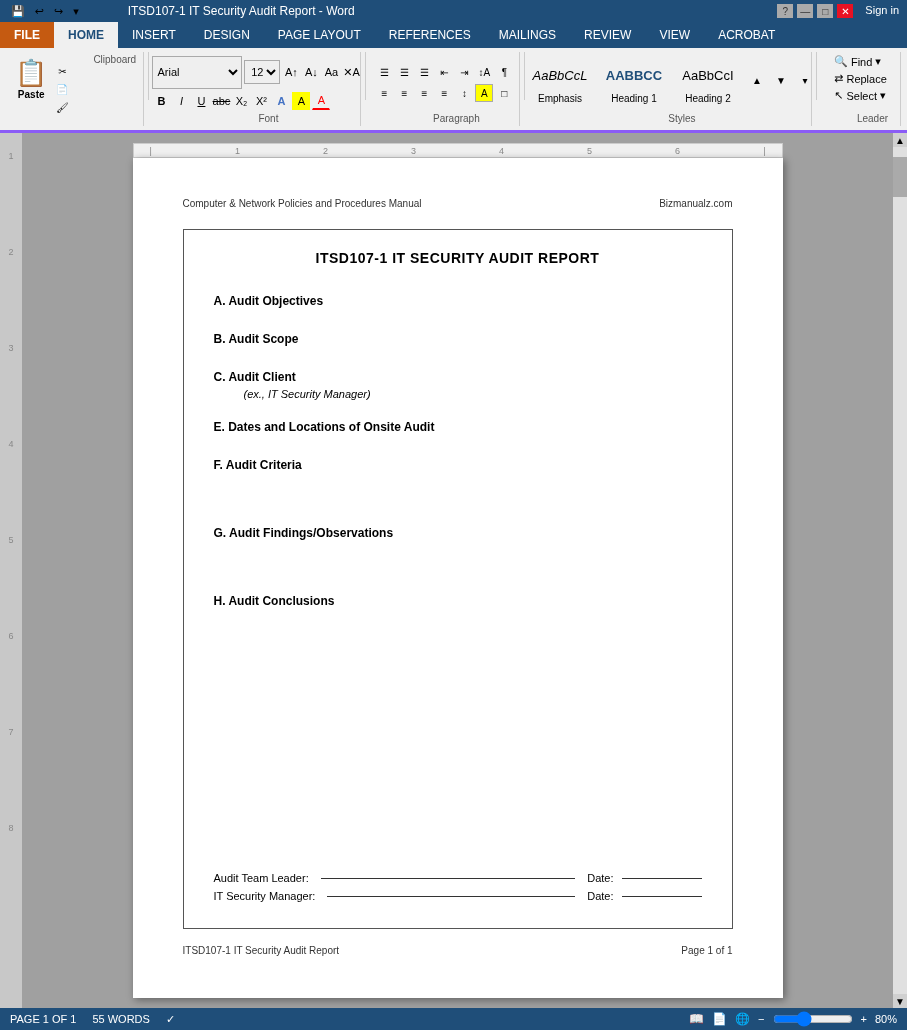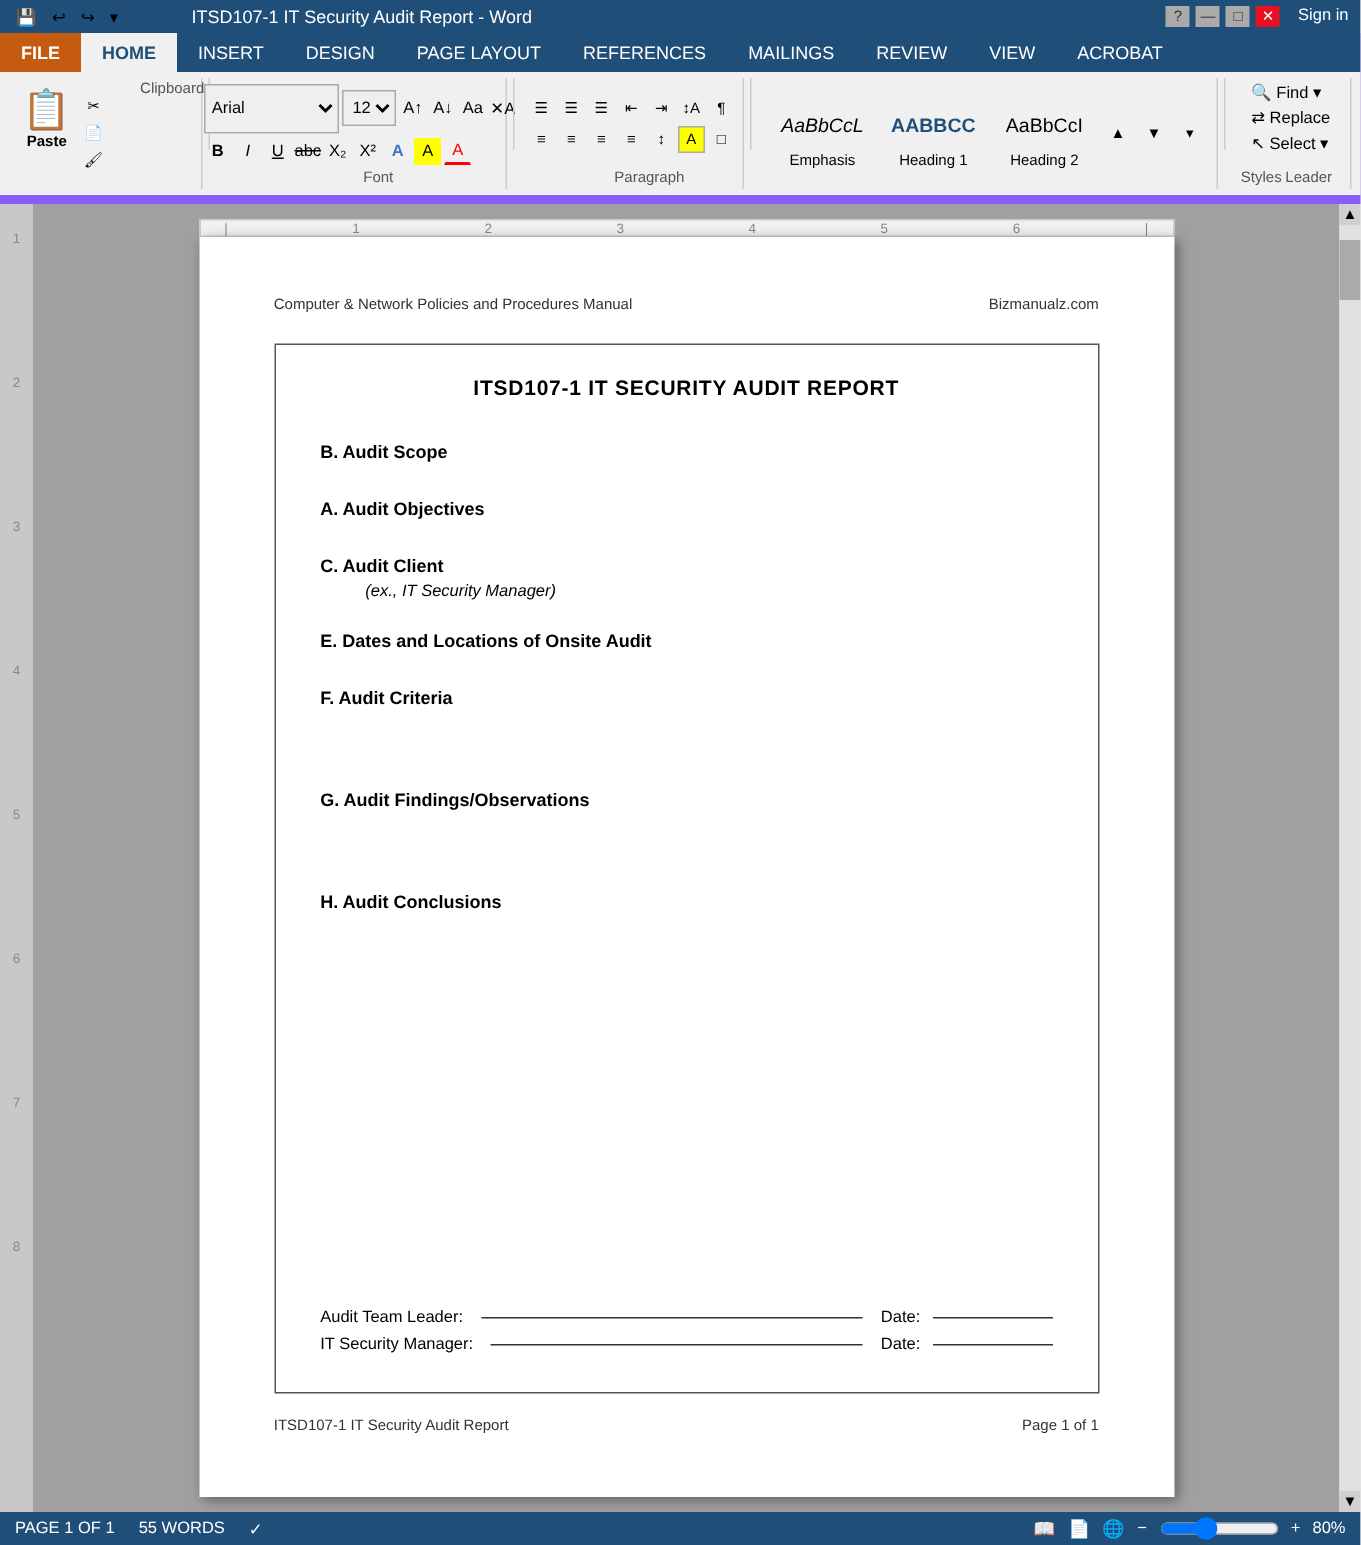--- a/index.html
+++ b/index.html
@@ -14,21 +14,21 @@
       align-items: center;
       justify-content: space-between;
       padding: 0 8px;
       font-size: 12px;
     }
     .title-bar-left { display: flex; align-items: center; gap: 6px; }
     .title-bar-controls { display: flex; gap: 4px; }
     .title-bar-btn { width: 16px; height: 14px; background: #aaa; border: none; color: #333; font-size: 10px; display: flex; align-items: center; justify-content: center; cursor: pointer; }
 
     
-    .ribbon { background: #8b5cf6; border-bottom: 6px solid #8b5cf6; }
+    .ribbon { background: #8b5cf6; border-bottom: 3px solid #8b5cf6; }
     .ribbon-tabs { display: flex; background: #1f4e79; height: 26px; }
     .ribbon-tab {
       color: white;
       padding: 4px 14px;
       font-size: 12px;
       cursor: pointer;
       display: flex;
       align-items: center;
     }
     .ribbon-tab.active { background: #f0f0f0; color: #1f4e79; font-weight: bold; }
@@ -207,21 +207,21 @@
           <button class="para-btn">↕</button>
           <button class="para-btn" style="background:#ffff00;border:1px solid #aaa;">A</button>
           <button class="para-btn">□</button>
         </div>
       </div>
       <span class="ribbon-group-label">Paragraph</span>
     </div>
 
     <div class="divider"></div>
 
-    <div class="ribbon-group" style="min-width:200px; flex-direction:row; align-items:center;">
+    <div class="ribbon-group" style="min-width:200px; flex-direction:column; align-items:center;">
       <div style="display:flex; gap:4px; align-items:center;">
         <div class="style-item">
           <div class="style-preview" style="font-style:italic; font-size:13px;">AaBbCcL</div>
           <div class="style-label">Emphasis</div>
         </div>
         <div class="style-item">
           <div class="style-preview" style="font-weight:bold;color:#1f4e79;font-size:13px;">AABBCC</div>
           <div class="style-label">Heading 1</div>
         </div>
         <div class="style-item">
@@ -294,25 +294,25 @@
         <div class="page-header">
           <span>Computer &amp; Network Policies and Procedures Manual</span>
           <span>Bizmanualz.com</span>
         </div>
 
         <div class="doc-border">
 
           <div class="page-title-doc">ITSD107-1   IT SECURITY AUDIT REPORT</div>
 
           <div class="section">
+            <div class="section-heading">A.  Audit Objectives</div>
+          </div>
+
+          <div class="section">
             <div class="section-heading">B.  Audit Scope</div>
-          </div>
-
-          <div class="section">
-            <div class="section-heading">A.  Audit Objectives</div>
           </div>
 
           <div class="section">
             <div class="section-heading">C.  Audit Client</div>
             <div class="section-note">(ex., IT Security Manager)</div>
           </div>
 
 
           <div class="section">
             <div class="section-heading">E.  Dates and Locations of Onsite Audit</div>

